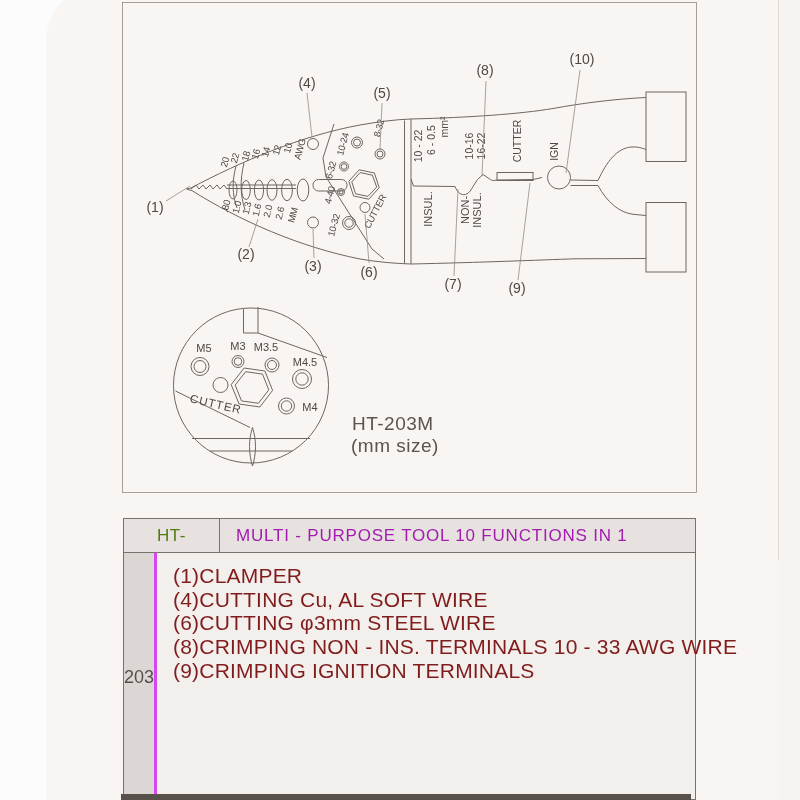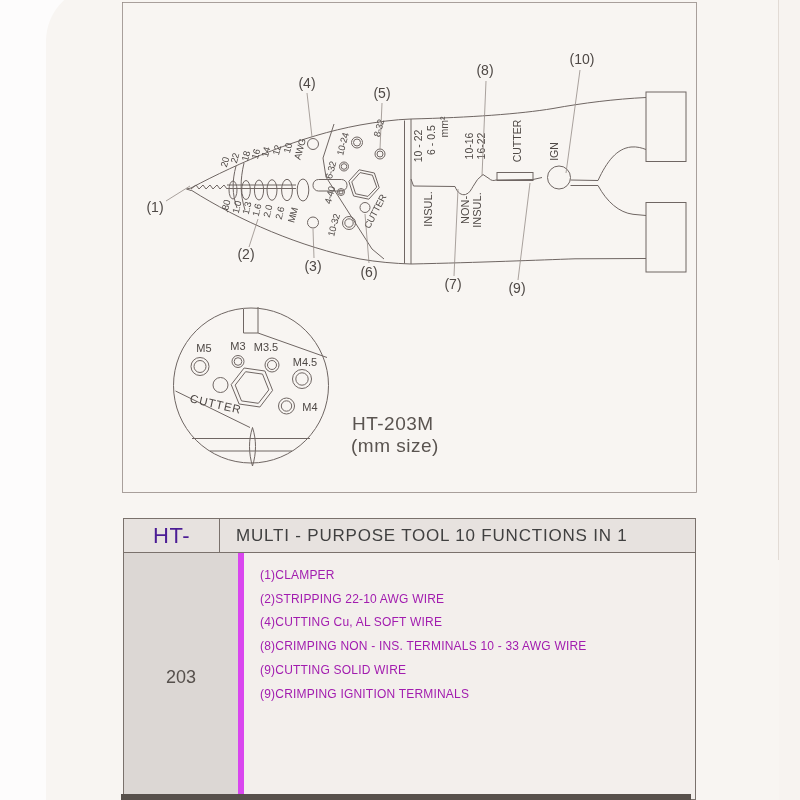--- a/index.html
+++ b/index.html
@@ -22,28 +22,28 @@
   .lblb{font-size:11px;}
   .callout{font-size:14px;}
   .model-text{font-size:19px;fill:#5a5450;letter-spacing:0.5px;}
   
   .catalog-table{
     position:absolute;left:123px;top:518px;width:573px;height:282px;
     border:1px solid #7a716c;box-sizing:border-box;background:#f3efec;
   }
   .t-header{display:flex;height:33px;border-bottom:1px solid #7a716c;background:#e7e2df;}
   .t-header .c1{width:96px;border-right:1px solid #7a716c;display:flex;align-items:center;justify-content:center;
-    font-size:22px;color:#4c1d95;letter-spacing:0.5px;box-sizing:border-box;}
+    font-size:17px;color:#4d7c0f;letter-spacing:0.5px;box-sizing:border-box;}
   .t-header .c2{flex:1;display:flex;align-items:center;padding-left:16px;
-    font-size:17px;color:#404040;letter-spacing:0.8px;text-align:right;}
+    font-size:17px;color:#a21caf;letter-spacing:0.8px;text-align:right;}
   .t-body{display:flex;height:248px;}
-  .t-body .c1{width:120px;border-right:6px solid #d946ef;background:#dcd7d4;
+  .t-body .c1{width:120px;border-right:3px solid #d946ef;background:#dcd7d4;
     display:flex;align-items:center;justify-content:center;font-size:18px;color:#56504c;box-sizing:border-box;}
   .t-body .c2{flex:1;padding:11px 0 0 16px;}
-  .fn-line{font-size:12px;line-height:23.7px;color:#a21caf;letter-spacing:0.2px;white-space:nowrap;}
+  .fn-line{font-size:21px;line-height:23.7px;color:#7f1d1d;letter-spacing:0.2px;white-space:nowrap;}
   .bottom-band{position:absolute;left:121px;top:794px;width:570px;height:6px;background:#57504b;}
 </style>
 </head>
 <body>
 
 <div class="page"></div>
 <div class="page-edge"></div>
 <div class="page-right"></div>
 
 <svg width="800" height="516" viewBox="0 0 800 516">
@@ -216,22 +216,21 @@
 
 <div class="catalog-table">
   <div class="t-header">
     <div class="c1">HT-</div>
     <div class="c2">MULTI - PURPOSE TOOL 10 FUNCTIONS IN 1</div>
   </div>
   <div class="t-body">
     <div class="c1">203</div>
     <div class="c2">
       <div class="fn-line">(1)CLAMPER</div>
-      <div class="fn-line">(2)STRIPPING 22-10 AWG WIRE</div>
       <div class="fn-line">(4)CUTTING Cu, AL SOFT WIRE</div>
+      <div class="fn-line">(6)CUTTING φ3mm STEEL WIRE</div>
       <div class="fn-line">(8)CRIMPING NON - INS. TERMINALS 10 - 33 AWG WIRE</div>
-      <div class="fn-line">(9)CUTTING SOLID WIRE</div>
       <div class="fn-line">(9)CRIMPING IGNITION TERMINALS</div>
     </div>
   </div>
 </div>
 
 <div class="bottom-band"></div>
 
 </body></html>

